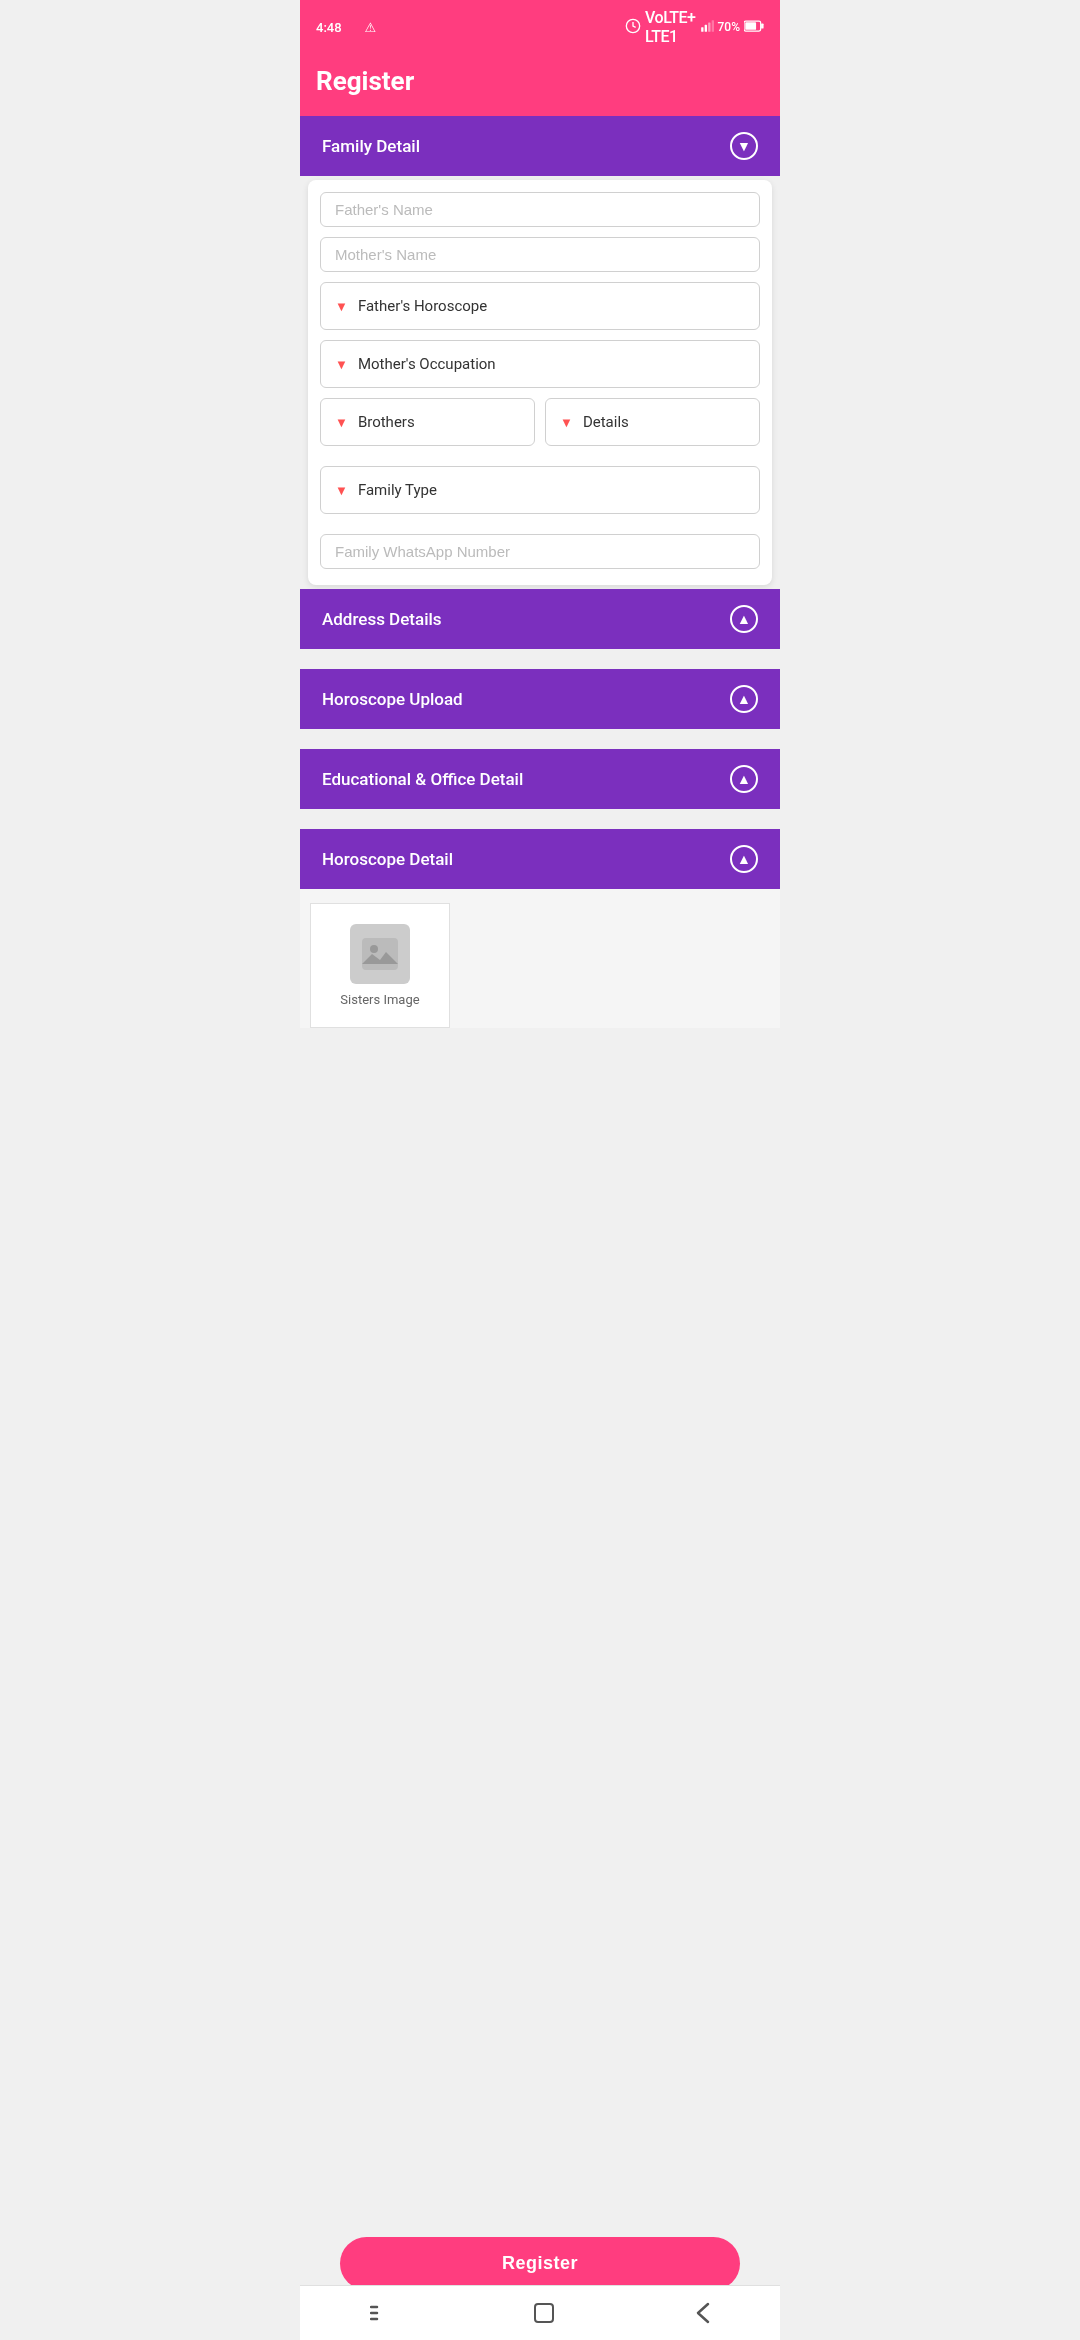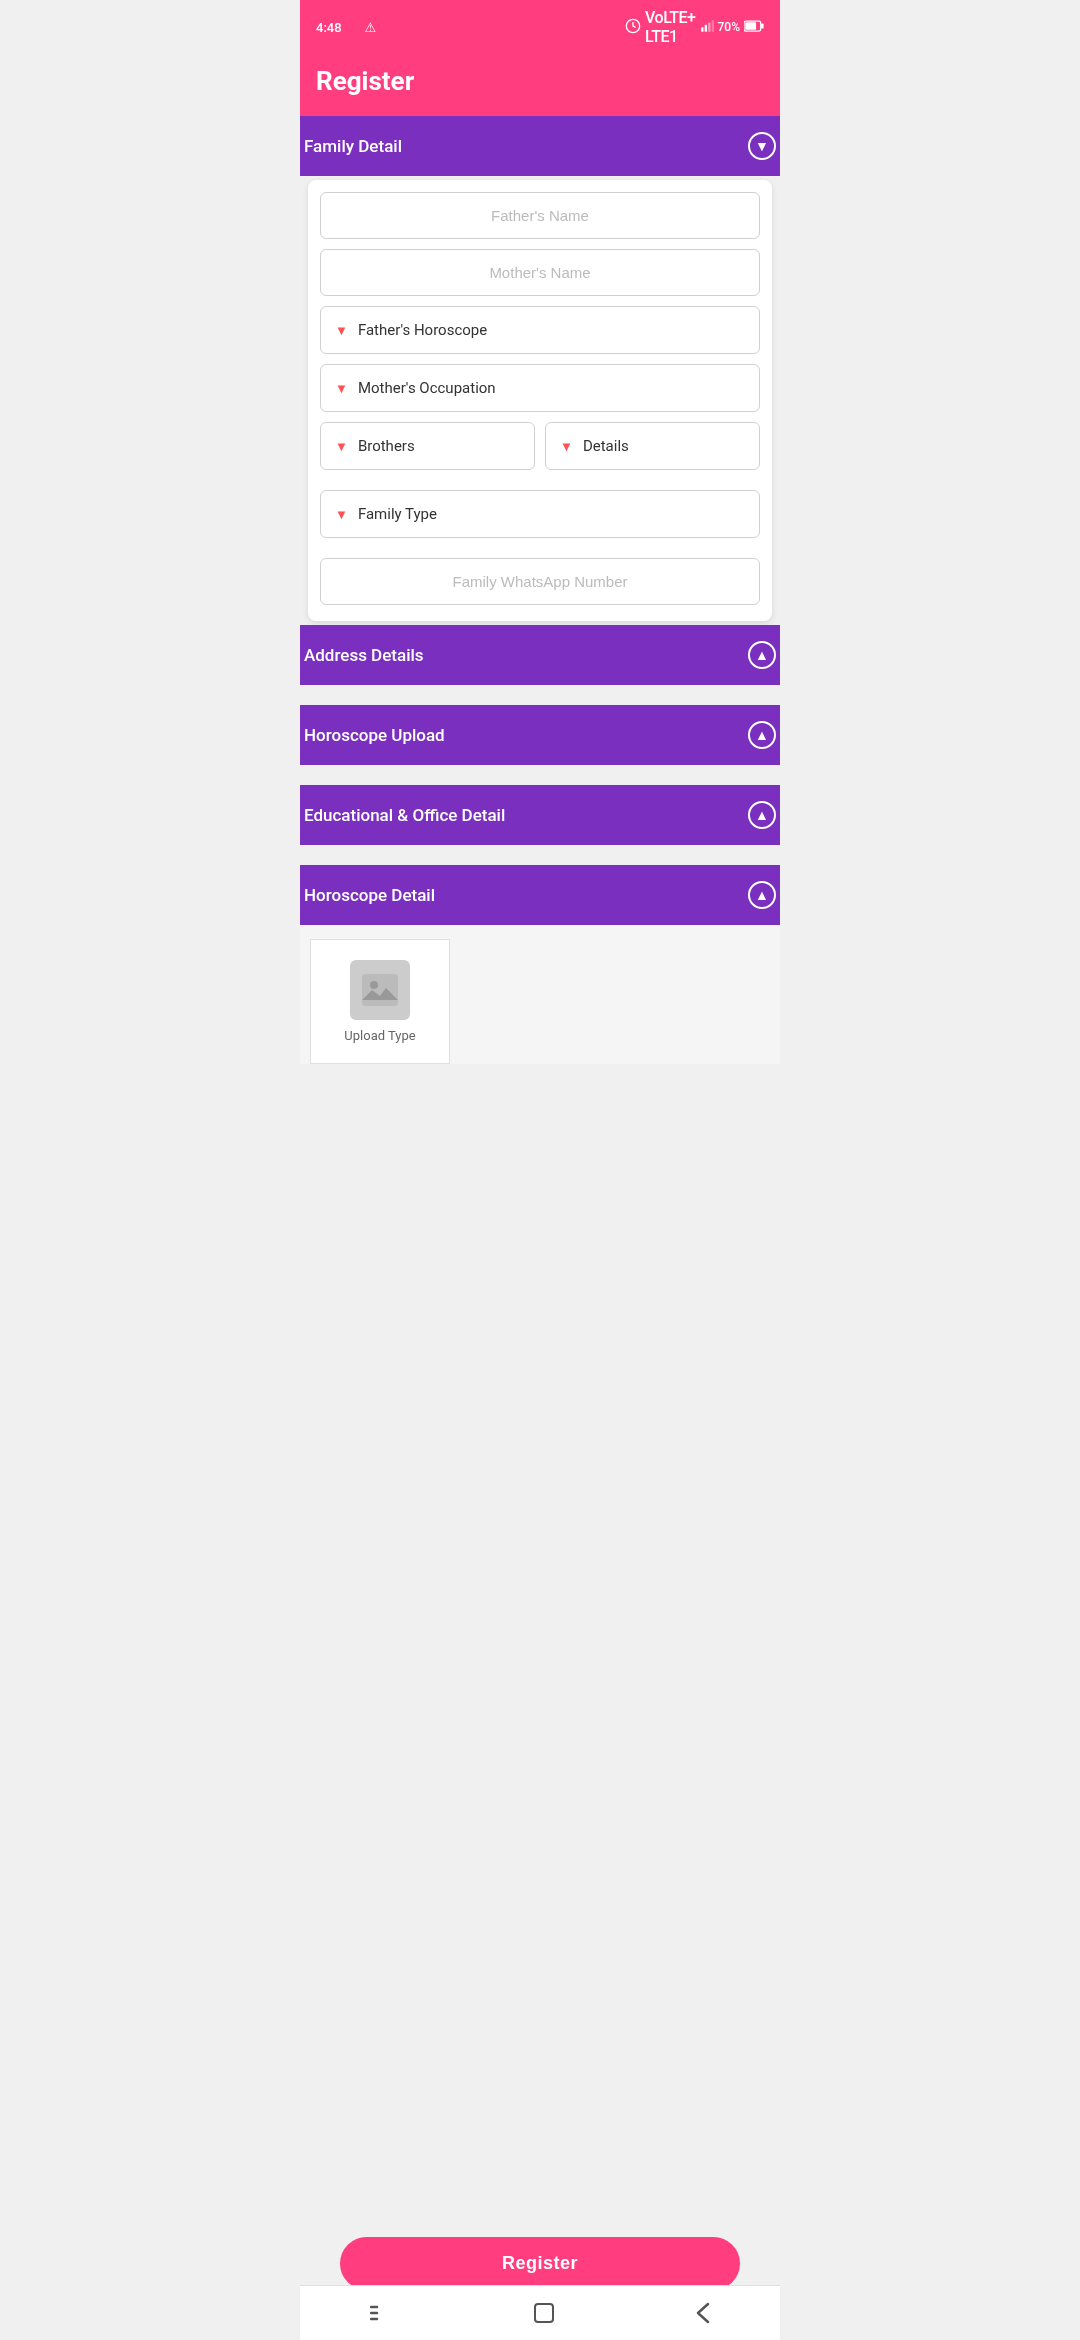--- a/index.html
+++ b/index.html
@@ -54,21 +54,21 @@
     .header-title {
       color: white;
       font-size: 26px;
       font-weight: bold;
     }
 
     
     .section-header {
       background: #7b2fbe;
       color: white;
-      padding: 16px 4px;
+      padding: 16px 22px;
       font-size: 17px;
       font-weight: 500;
       display: flex;
       justify-content: space-between;
       align-items: center;
       cursor: pointer;
     }
 
     .section-header .circle-icon {
       width: 28px;
@@ -89,27 +89,26 @@
       margin: 4px 8px 4px 8px;
       border-radius: 8px;
       padding: 12px;
       box-shadow: 0 2px 6px rgba(0,0,0,0.1);
     }
 
     .input-field {
       width: 100%;
       border: 1.5px solid #d0d0d0;
       border-radius: 6px;
-      padding: 14px 14px;
+      padding: 8px 14px;
       font-size: 15px;
       color: #be185d;
       margin-bottom: 10px;
       outline: none;
       background: white;
-      text-align: center;
     }
 
     .input-field::placeholder {
       color: #bbb;
     }
 
     .dropdown-field {
       width: 100%;
       border: 1.5px solid #d0d0d0;
       border-radius: 6px;
@@ -355,21 +354,21 @@
 
   <div class="upload-image-section">
     <div class="upload-area">
       <div class="upload-icon">
         <svg width="36" height="32" viewBox="0 0 36 32" fill="none">
           <rect width="36" height="32" rx="4" fill="#bbb"></rect>
           <circle cx="12" cy="11" r="4" fill="#999"></circle>
           <path d="M0 26 L10 16 L18 22 L24 14 L36 26 Z" fill="#999"></path>
         </svg>
       </div>
-      <span class="upload-label">Upload Type</span>
+      <span class="upload-label">Sisters Image</span>
     </div>
   </div>
 </div>
 
 <div class="register-btn-container">
   <button class="register-btn">Register</button>
 </div>
 
 <div class="bottom-nav">
   <button class="nav-btn">

